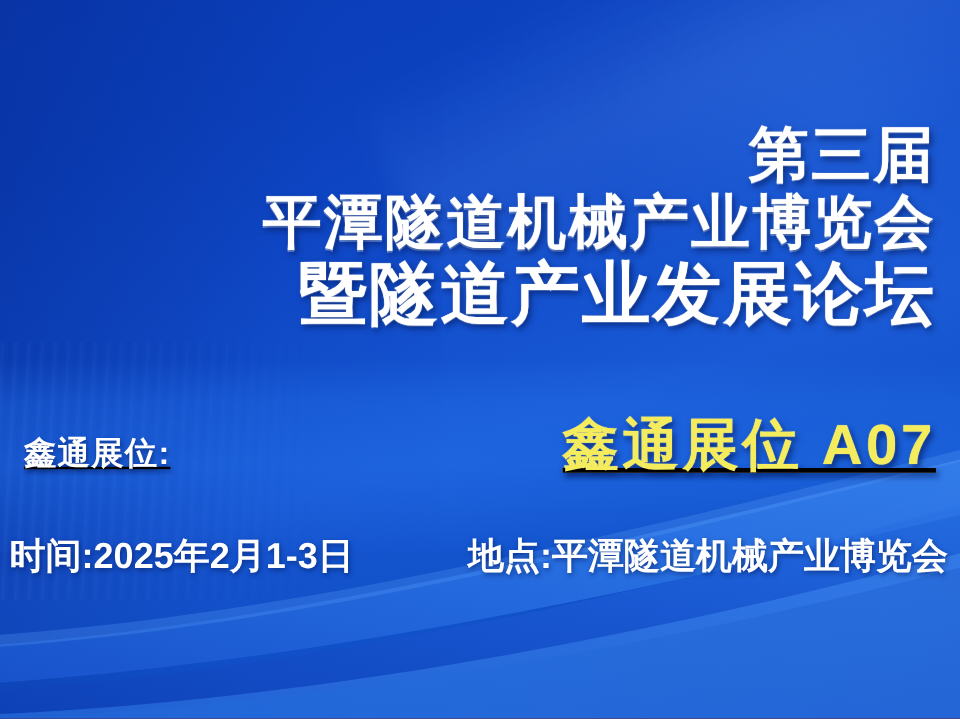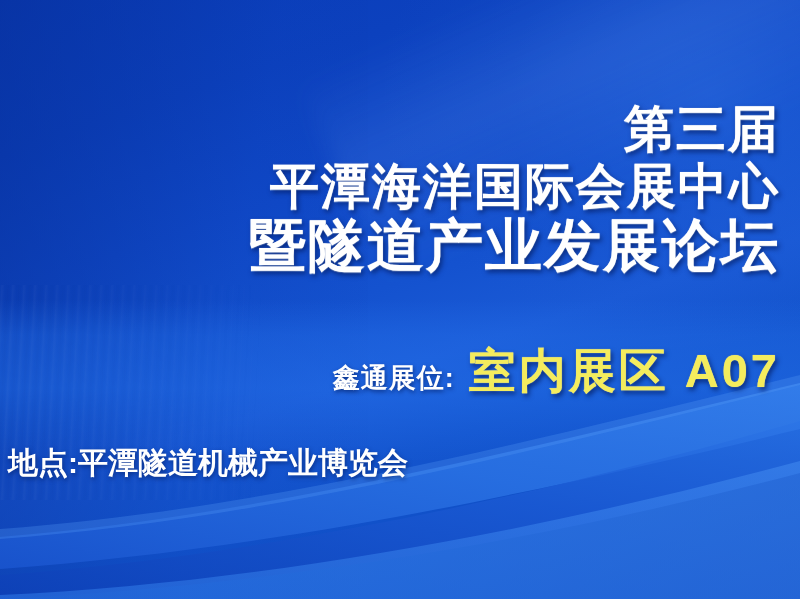--- a/index.html
+++ b/index.html
@@ -115,22 +115,23 @@
   .title-line-3 { font-size: 57px; }
 
   .booth-block {
     position: absolute;
     right: 20px;
     top: 340px;
     width: 760px;
     text-align: right;
     white-space: nowrap;
     display: flex;
-    justify-content: flex-end;
+    justify-content: space-between;
     align-items: baseline;
+    text-decoration: underline;
   }
   .booth-label {
     color: #ffffff;
     font-size: 27px;
     font-weight: bold;
     letter-spacing: 1px;
     margin-right: 14px;
     text-shadow: 1px 2px 4px rgba(3,26,92,0.65);
   }
   .booth-value {
@@ -191,26 +192,27 @@
       </linearGradient>
     </defs>
     <path d="M0,168 C230,150 460,96 800,14 L800,60 C470,140 240,182 0,200 Z" fill="url(#sw1)"></path>
     <path d="M0,206 C250,188 520,132 800,52 L800,104 C520,178 250,218 0,230 Z" fill="url(#sw2)"></path>
     <path d="M0,226 C260,214 540,162 800,92 L800,230 L0,230 Z" fill="url(#sw3)"></path>
     <path d="M0,160 C240,142 470,88 800,6 L800,16 C470,98 240,152 0,170 Z" fill="#5a9ff8" opacity="0.28"></path>
   </svg>
 
   <div class="title-block">
     <div class="title-line title-line-1">第三届</div>
-    <div class="title-line title-line-2">平潭海洋国际会展中心</div>
+    <div class="title-line title-line-2">平潭隧道机械产业博览会</div>
     <div class="title-line title-line-3">暨隧道产业发展论坛</div>
   </div>
 
   <div class="booth-block">
     <span class="booth-label">鑫通展位:</span>
-    <span class="booth-value">室内展区 A07</span>
+    <span class="booth-value">鑫通展位 A07</span>
   </div>
 
   <div class="meta-block">
+    <span class="meta-item">时间:2025年2月1-3日</span>
     <span class="meta-item">地点:平潭隧道机械产业博览会</span>
   </div>
 
 </div>
 
 </body></html>

